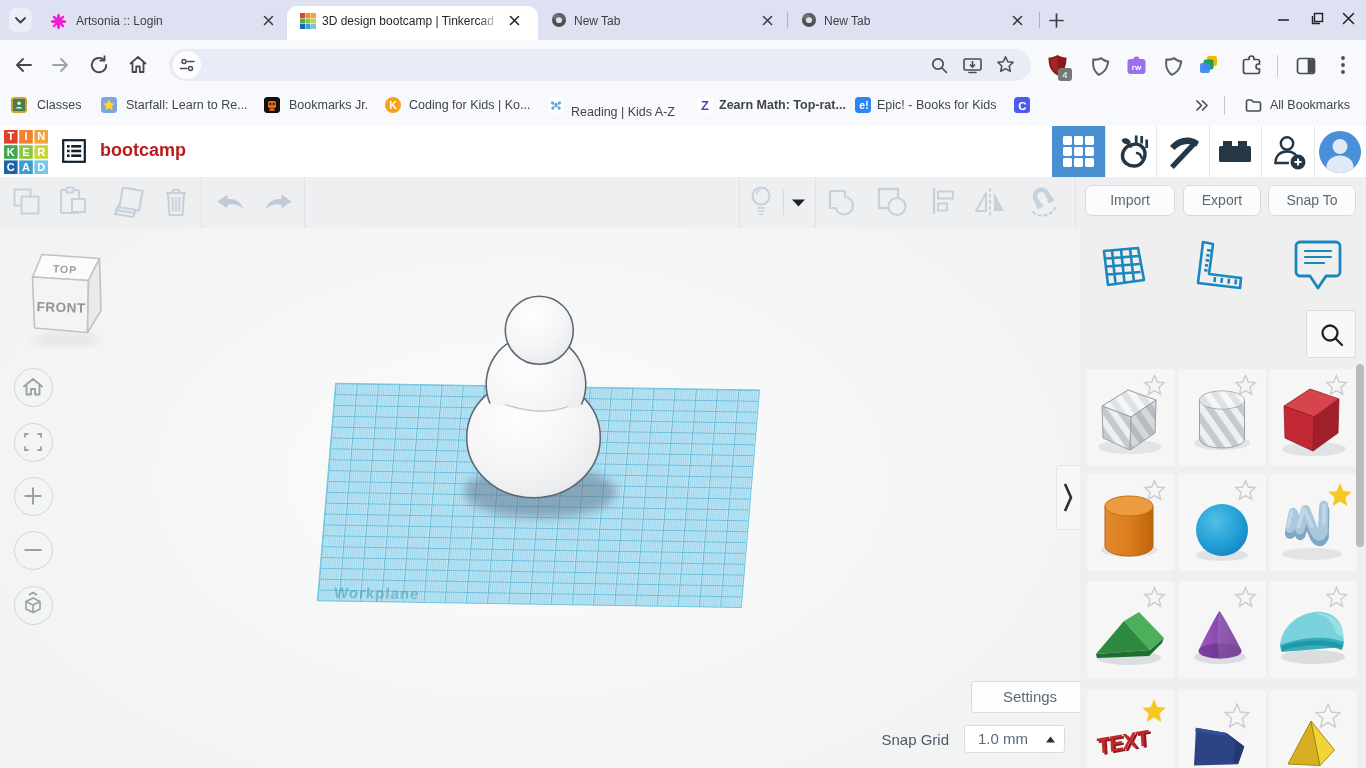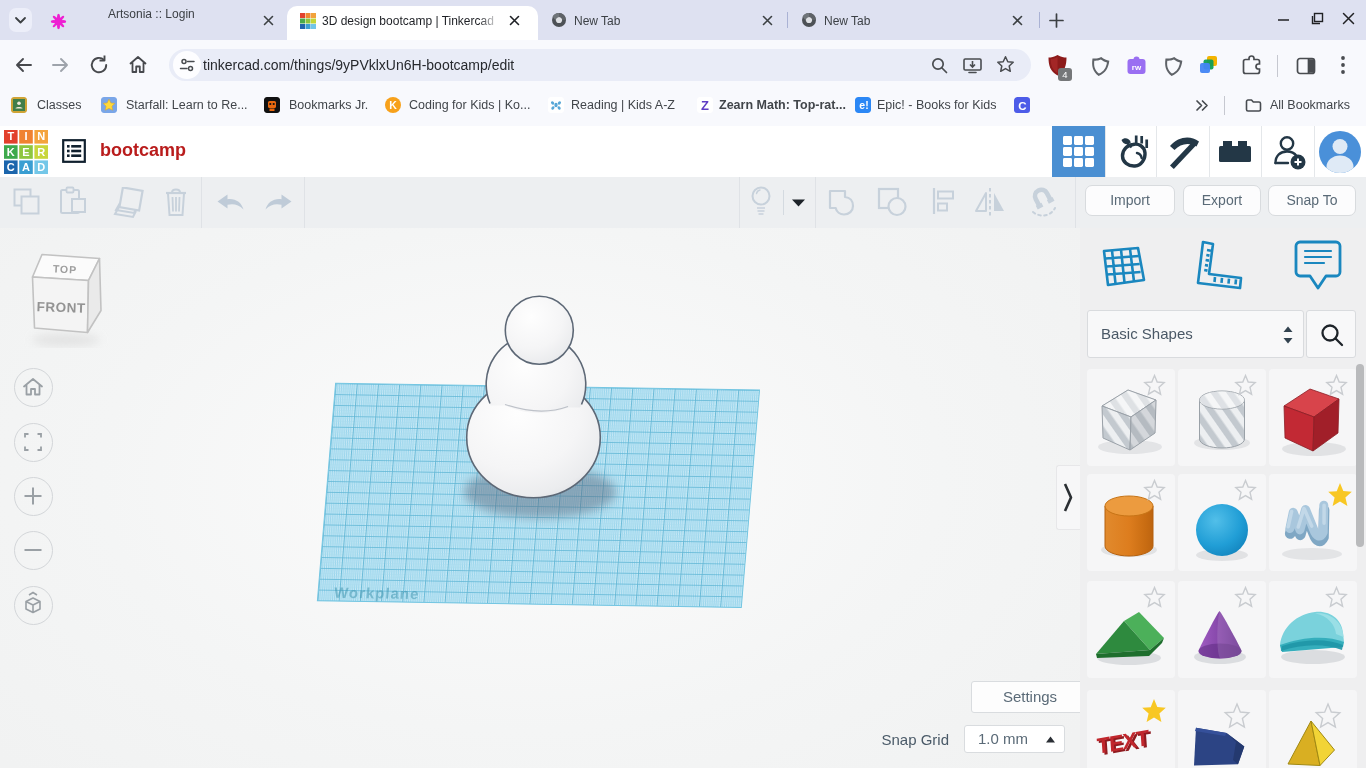--- a/index.html
+++ b/index.html
@@ -59,21 +59,21 @@
           <ellipse cx="8.5" cy="3.4" rx="1.5" ry="2.6"></ellipse>
           <ellipse cx="8.5" cy="13.6" rx="1.5" ry="2.6"></ellipse>
           <ellipse cx="3.4" cy="8.5" rx="2.6" ry="1.5"></ellipse>
           <ellipse cx="13.6" cy="8.5" rx="2.6" ry="1.5"></ellipse>
           <ellipse cx="4.7" cy="4.7" rx="2.4" ry="1.3" transform="rotate(45 4.7 4.7)"></ellipse>
           <ellipse cx="12.3" cy="12.3" rx="2.4" ry="1.3" transform="rotate(45 12.3 12.3)"></ellipse>
           <ellipse cx="12.3" cy="4.7" rx="2.4" ry="1.3" transform="rotate(-45 12.3 4.7)"></ellipse>
           <ellipse cx="4.5" cy="12.5" rx="2.2" ry="1.2" transform="rotate(-45 4.5 12.5)"></ellipse>
         </g>
       </svg>
-    <div class="tab-title abs" style="left:76px;top:7px;width:150px;margin-left:32px;">Artsonia :: Login</div>
+    <div class="tab-title abs" style="left:76px;top:14px;width:150px;">Artsonia :: Login</div>
     <svg class="abs" style="left:262px;top:14px;" width="13" height="13">
         <path d="M2.5 2.5 L10.5 10.5 M10.5 2.5 L2.5 10.5" stroke="#3c4043" stroke-width="1.6" stroke-linecap="round"></path>
       </svg>
 
     <div id="activetab"></div>
     <svg class="abs" style="left:300px;top:13px;" width="16" height="16" viewBox="0 0 16 16">
         <rect x="0" y="0" width="5" height="5" fill="#e2422e"></rect>
         <rect x="5.5" y="0" width="5" height="5" fill="#f08a33"></rect>
         <rect x="11" y="0" width="5" height="5" fill="#f2a23b"></rect>
         <rect x="0" y="5.5" width="5" height="5" fill="#4aaa4d"></rect>
@@ -144,21 +144,20 @@
       </svg>
 
     <div id="omni">
       <div class="abs" style="left:4px;top:2px;width:28px;height:28px;border-radius:50%;background:#fdfdff;"></div>
       <svg class="abs" style="left:10px;top:8px;" width="17" height="17">
           <circle cx="5" cy="4.5" r="2" fill="none" stroke="#494c50" stroke-width="1.5"></circle>
           <path d="M8.5 4.5 L15 4.5" stroke="#494c50" stroke-width="1.5" stroke-linecap="round"></path>
           <circle cx="11.5" cy="11.5" r="2" fill="none" stroke="#494c50" stroke-width="1.5"></circle>
           <path d="M1.5 11.5 L8 11.5" stroke="#494c50" stroke-width="1.5" stroke-linecap="round"></path>
         </svg>
-      <div class="url">tinkercad.com/things/9yPVklxUn6H-bootcamp/edit</div>
       <svg class="abs" style="left:761px;top:7px;" width="19" height="19">
           <circle cx="8" cy="8" r="5.2" fill="none" stroke="#494c50" stroke-width="1.7"></circle>
           <path d="M12 12 L16.5 16.5" stroke="#494c50" stroke-width="1.7" stroke-linecap="round"></path>
         </svg>
       <svg class="abs" style="left:793px;top:7px;" width="21" height="19">
           <rect x="2" y="3" width="17" height="11" rx="1.2" fill="none" stroke="#494c50" stroke-width="1.6"></rect>
           <path d="M7 16.5 L14 16.5" stroke="#494c50" stroke-width="1.6" stroke-linecap="round"></path>
           <path d="M10.5 5 L10.5 10.5 M8 8.5 L10.5 11 L13 8.5" stroke="#494c50" stroke-width="1.6" fill="none"></path>
         </svg>
       <svg class="abs" style="left:827px;top:6px;" width="19" height="19" viewBox="0 0 19 19">
@@ -231,21 +230,21 @@
     <svg class="bmicon" style="left:548px;" width="16" height="16">
         <rect width="16" height="16" rx="2" fill="#fff"></rect>
         <g fill="#58a7d7">
           <ellipse cx="8" cy="8" rx="1.7" ry="2.2"></ellipse>
           <ellipse cx="4.6" cy="6" rx="1.4" ry="1.8" transform="rotate(-40 4.6 6)"></ellipse>
           <ellipse cx="11.4" cy="6" rx="1.4" ry="1.8" transform="rotate(40 11.4 6)"></ellipse>
           <ellipse cx="4.9" cy="11" rx="1.4" ry="1.8" transform="rotate(40 4.9 11)"></ellipse>
           <ellipse cx="11.1" cy="11" rx="1.4" ry="1.8" transform="rotate(-40 11.1 11)"></ellipse>
         </g>
       </svg>
-    <div class="bm" style="left:571px;">Reading | Kids A-Z</div>
+    <div class="bm" style="left:571px;margin-top:7px;">Reading | Kids A-Z</div>
     <svg class="bmicon" style="left:697px;" width="16" height="16">
         <rect width="16" height="16" rx="2" fill="#fff"></rect>
         <text x="8" y="13" font-size="13" font-weight="bold" fill="#5f3dc4" text-anchor="middle" font-family="Liberation Sans,sans-serif">Z</text>
       </svg>
     <div class="bm" style="left:719px;font-weight:bold;">Zearn Math: Top-rat...</div>
     <svg class="bmicon" style="left:855px;" width="16" height="16">
         <rect width="16" height="16" rx="3" fill="#2b87f5"></rect>
         <text x="7.2" y="12" font-size="10.5" font-weight="bold" fill="#fff" text-anchor="middle" font-family="Liberation Sans,sans-serif">e</text>
         <text x="12" y="12" font-size="10.5" font-weight="bold" fill="#fff" text-anchor="middle" font-family="Liberation Sans,sans-serif">!</text>
       </svg>
@@ -559,26 +558,20 @@
       <g fill="none" stroke="#1a87bf" stroke-width="2.6" stroke-linejoin="round">
         <path d="M8,4 L18,6 L14,36 L46,40 L45,50 L3,45 Z"></path>
         <path d="M12,12 L16,12.7 M11.3,17 L14.5,17.6 M10.6,22 L14,22.6 M9.9,27 L13,27.6 M9.2,32 L12.5,32.6 M20,39 L19.5,44 M27,39.8 L26.5,44.8 M34,40.6 L33.5,45.6 M41,41.4 L40.5,46.4"></path>
       </g>
     </svg>
     <svg class="abs" style="left:212px;top:10px;" width="52" height="56" viewBox="0 0 52 56">
       <path d="M8,4 L44,4 C46.2,4 48,5.8 48,8 L48,34 C48,36.2 46.2,38 44,38 L34,38 L26,50 L18,38 L8,38 C5.8,38 4,36.2 4,34 L4,8 C4,5.8 5.8,4 8,4 Z" fill="none" stroke="#1a87bf" stroke-width="2.8" stroke-linejoin="round"></path>
       <path d="M13,13 L39,13 M13,19 L39,19 M13,25 L32,25" stroke="#1a87bf" stroke-width="2.2" stroke-linecap="round"></path>
     </svg>
 
-    <div id="bshapes">Basic Shapes
-      <svg class="abs" style="right:9px;top:13px;" width="12" height="22">
-          <path d="M1.5 8 L6 2.5 L10.5 8 Z" fill="#32424f"></path>
-          <path d="M1.5 14 L6 19.5 L10.5 14 Z" fill="#32424f"></path>
-        </svg>
-    </div>
     <div id="searchbtn">
         <svg class="abs" style="left:13px;top:12px;" width="25" height="25">
           <circle cx="10" cy="10" r="7.5" fill="none" stroke="#1d2329" stroke-width="2.3"></circle>
           <path d="M15.5 15.5 L22 22" stroke="#1d2329" stroke-width="2.3" stroke-linecap="round"></path>
         </svg>
       </div>
 
     <div class="tile" style="left:7px;top:140.5px;"><svg width="88" height="97">
       <defs>
             <pattern id="st1" width="13" height="13" patternUnits="userSpaceOnUse" patternTransform="rotate(-35)">

